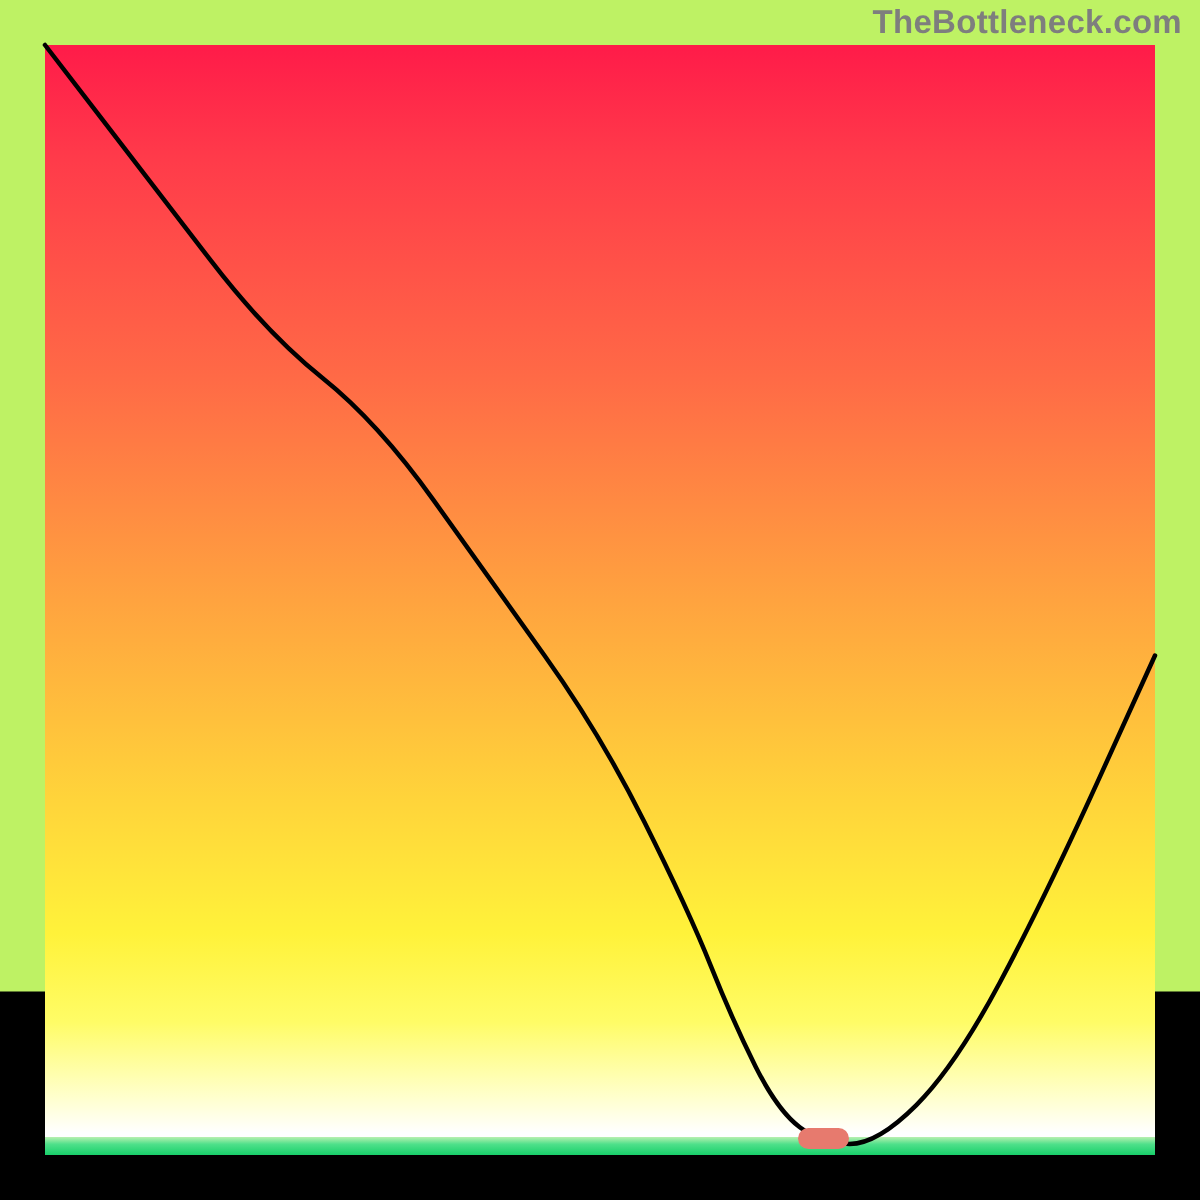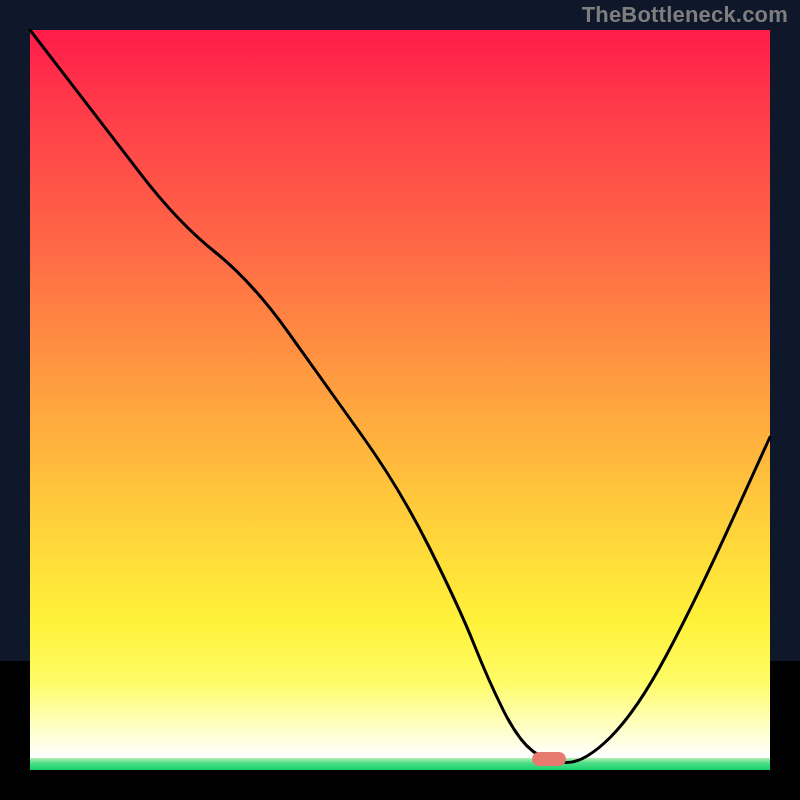--- a/index.html
+++ b/index.html
@@ -10,21 +10,21 @@
     background: #000;
     overflow: hidden;
     font-family: Arial, Helvetica, sans-serif;
   }
   .frame {
     position: absolute;
     left: 0;
     top: 0;
     width: 800px;
     height: 661px;
-    background: #0f172a;
+    background: #bef264;
   }
   .watermark {
     position: absolute;
     top: 2px;
     right: 12px;
     color: #7e7e7e;
     font-size: 22px;
     font-weight: 600;
     letter-spacing: 0.2px;
     user-select: none;

